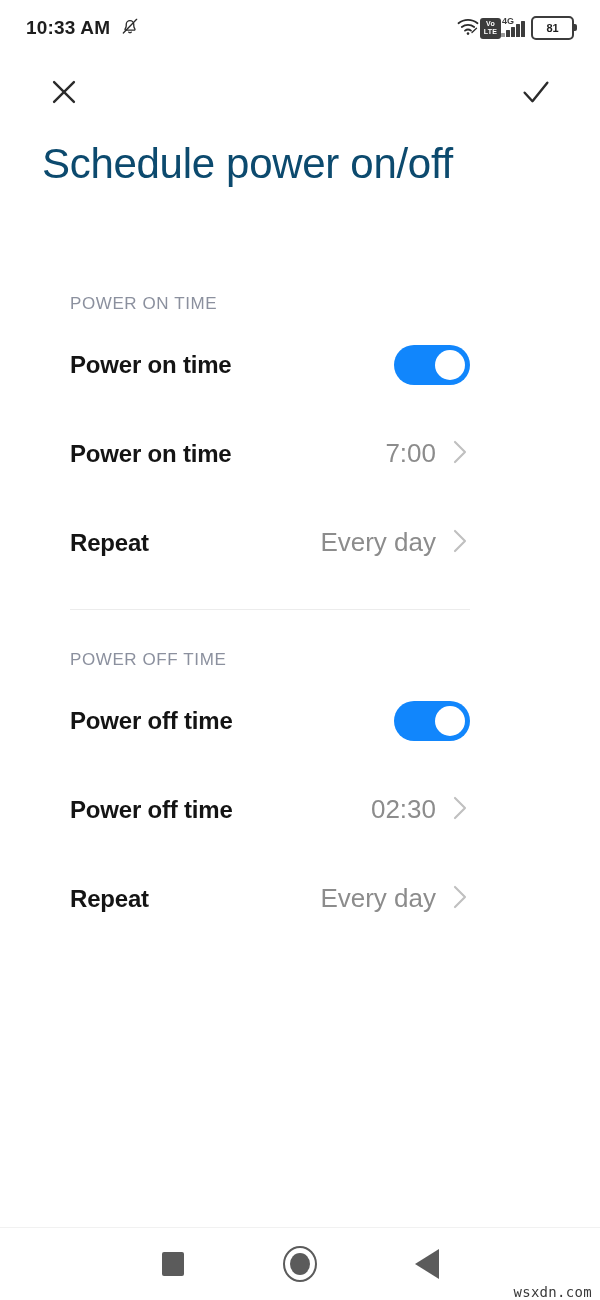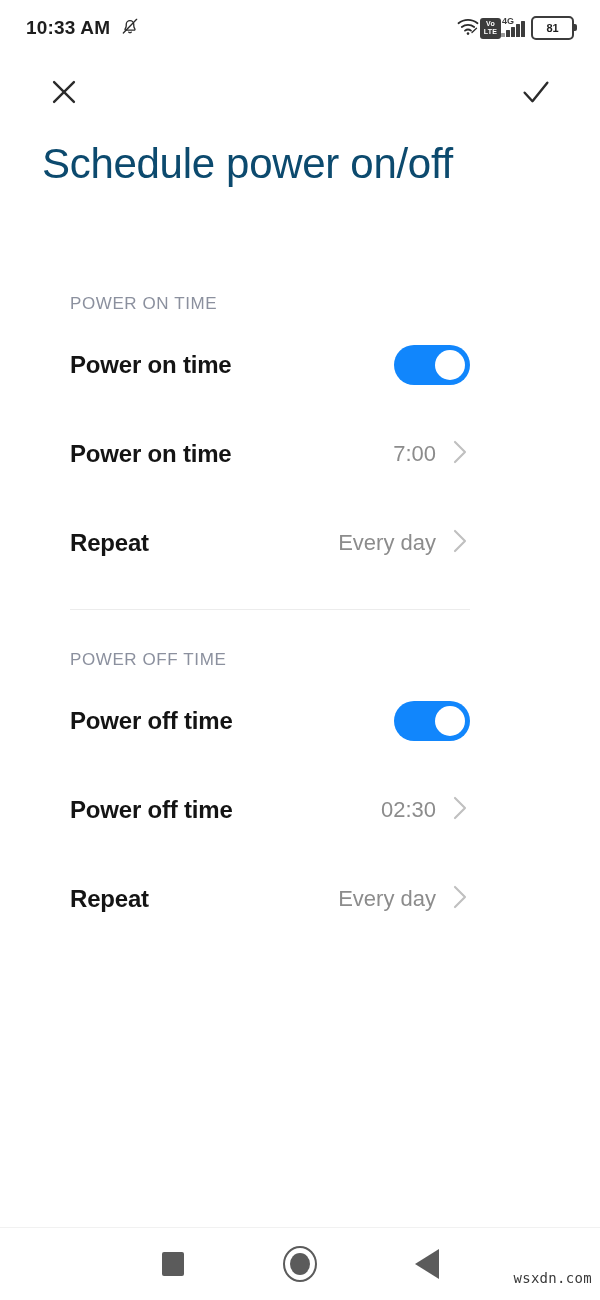--- a/index.html
+++ b/index.html
@@ -176,21 +176,21 @@
     font-weight: bold;
     color: #141414;
     letter-spacing: -0.2px;
   }
   .row-right {
     display: flex;
     align-items: center;
     gap: 14px;
   }
   .row-value {
-    font-size: 22px;
+    font-size: 26px;
     color: #8c8c8c;
   }
   .chevron {
     display: block;
   }
   .divider {
     height: 1px;
     background: #ececec;
     margin: 22px 42px 18px 42px;
   }
@@ -267,21 +267,21 @@
   .nav-triangle {
     width: 0; height: 0;
     border-top: 15px solid transparent;
     border-bottom: 15px solid transparent;
     border-right: 24px solid #5b5b5b;
   }
 
   .watermark {
     position: absolute;
     right: 8px;
-    bottom: 14px;
+    bottom: 0;
     font-family: "DejaVu Sans Mono", monospace;
     font-size: 14px;
     color: #3a3a3a;
     letter-spacing: 0.3px;
   }
 </style>
 </head>
 <body>
 
 <div class="statusbar">

